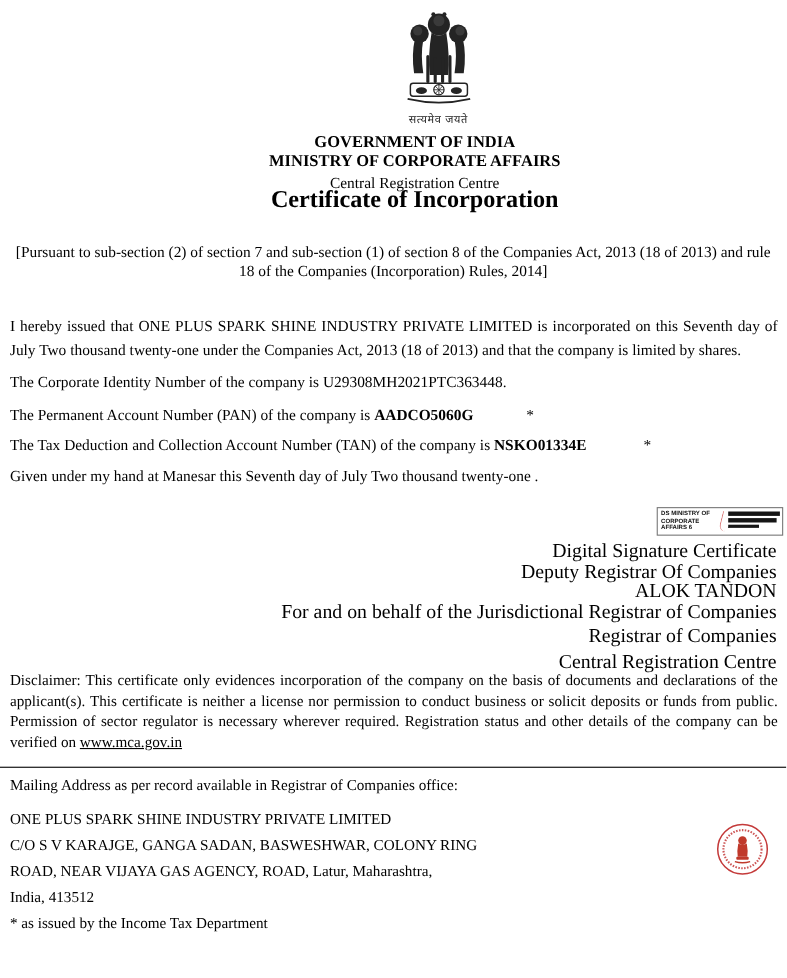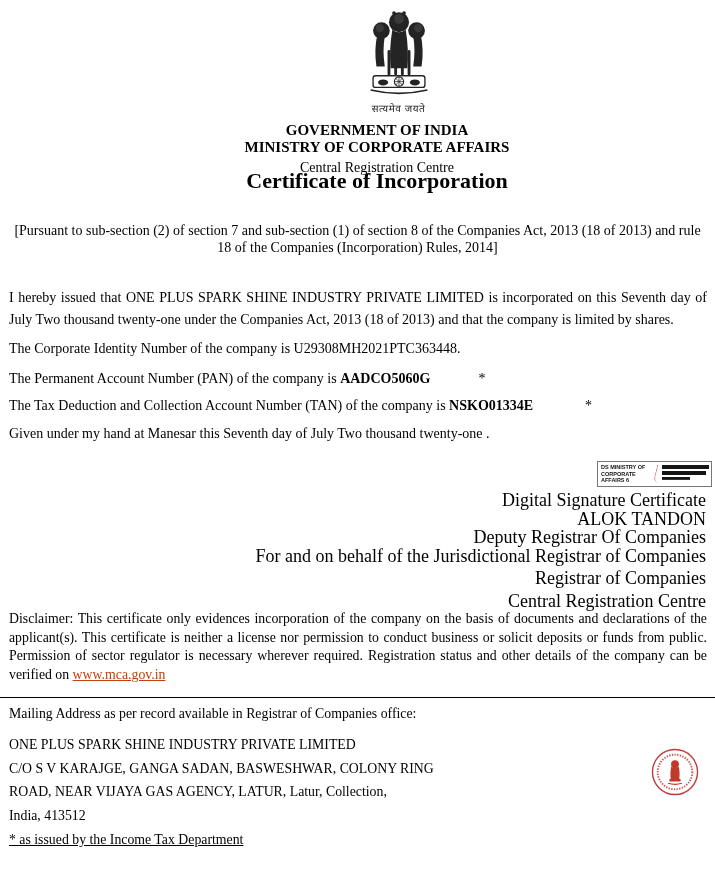--- a/index.html
+++ b/index.html
@@ -80,33 +80,33 @@
     text-align: right; font-size: 18px;
   }
   .sig-line { line-height: 18.5px; }
   .sig-space { margin-top: 4px; }
 
   
   .disclaimer {
     position: absolute; top: 610px; left: 9px; width: 698px;
     font-size: 13.8px; line-height: 18.6px; text-align: justify;
   }
-  .mca-link { color: #c2410c; text-decoration: underline; }
+  .mca-link { color: #000000; text-decoration: underline; }
 
   
   .rule { position: absolute; top: 697px; left: 0; width: 715px; border: none; border-top: 1.4px solid #000; }
   .mail-label { position: absolute; top: 706px; left: 9px; font-size: 13.8px; }
   .mail-lines { position: absolute; top: 733px; left: 9px; width: 500px; font-size: 13.8px; }
   .mail-line { line-height: 23.5px; }
 
   
   .seal { position: absolute; top: 746px; left: 649px; width: 52px; height: 52px; }
 
   
-  .footnote { position: absolute; top: 832px; left: 9px; font-size: 13.8px; text-decoration: underline; }
+  .footnote { position: absolute; top: 832px; left: 9px; font-size: 13.8px; }
 </style>
 </head>
 <body>
 
 <div class="page">
 
   <div class="emblem-wrap">
     <svg class="emblem-svg" viewBox="0 0 100 110" aria-hidden="true">
       <g fill="#242424" stroke="none">
 
@@ -173,36 +173,36 @@
     <div class="ds-squiggle"></div>
     <div class="ds-right">
       <div class="ds-bar ds-bar1"></div>
       <div class="ds-bar ds-bar2"></div>
       <div class="ds-bar ds-bar3"></div>
     </div>
   </div>
 
   <div class="sig-block">
     <div class="sig-line">Digital Signature Certificate</div>
+    <div class="sig-line">Deputy Registrar Of Companies</div>
     <div class="sig-line">ALOK TANDON</div>
-    <div class="sig-line">Deputy Registrar Of Companies</div>
     <div class="sig-line">For and on behalf of the Jurisdictional Registrar of Companies</div>
     <div class="sig-line sig-space">Registrar of Companies</div>
     <div class="sig-line sig-space">Central Registration Centre</div>
   </div>
 
   <p class="disclaimer"><span>Disclaimer: This certificate only evidences incorporation of the company on the basis of documents and declarations of the applicant(s). This certificate is neither a license nor permission to conduct business or solicit deposits or funds from public. Permission of sector regulator is necessary wherever required. Registration status and other details of the company can be verified on </span><a href="#" class="mca-link">www.mca.gov.in</a></p>
 
   <hr class="rule">
 
   <div class="mail-label">Mailing Address as per record available in Registrar of Companies office:</div>
   <div class="mail-lines">
     <div class="mail-line">ONE PLUS SPARK SHINE INDUSTRY PRIVATE LIMITED</div>
     <div class="mail-line">C/O S V KARAJGE, GANGA SADAN, BASWESHWAR, COLONY RING</div>
-    <div class="mail-line">ROAD, NEAR VIJAYA GAS AGENCY, LATUR, Latur, Collection,</div>
+    <div class="mail-line">ROAD, NEAR VIJAYA GAS AGENCY, ROAD, Latur, Maharashtra,</div>
     <div class="mail-line">India, 413512</div>
   </div>
 
   <svg class="seal" viewBox="0 0 60 60" aria-hidden="true">
     <circle cx="30" cy="30" r="26" fill="none" stroke="#c43a3a" stroke-width="1.6"></circle>
     <circle cx="30" cy="30" r="20" fill="none" stroke="#c43a3a" stroke-width="2.2" stroke-dasharray="1.6 1.5" opacity="0.85"></circle>
     <g fill="#c0392b">
       <circle cx="30" cy="21" r="4.5"></circle>
       <path d="M25.5 24 Q24 32 25 38 L35 38 Q36 32 34.5 24 Q30 27 25.5 24 Z"></path>
       <rect x="23.5" y="38" width="13" height="3" rx="1"></rect>

